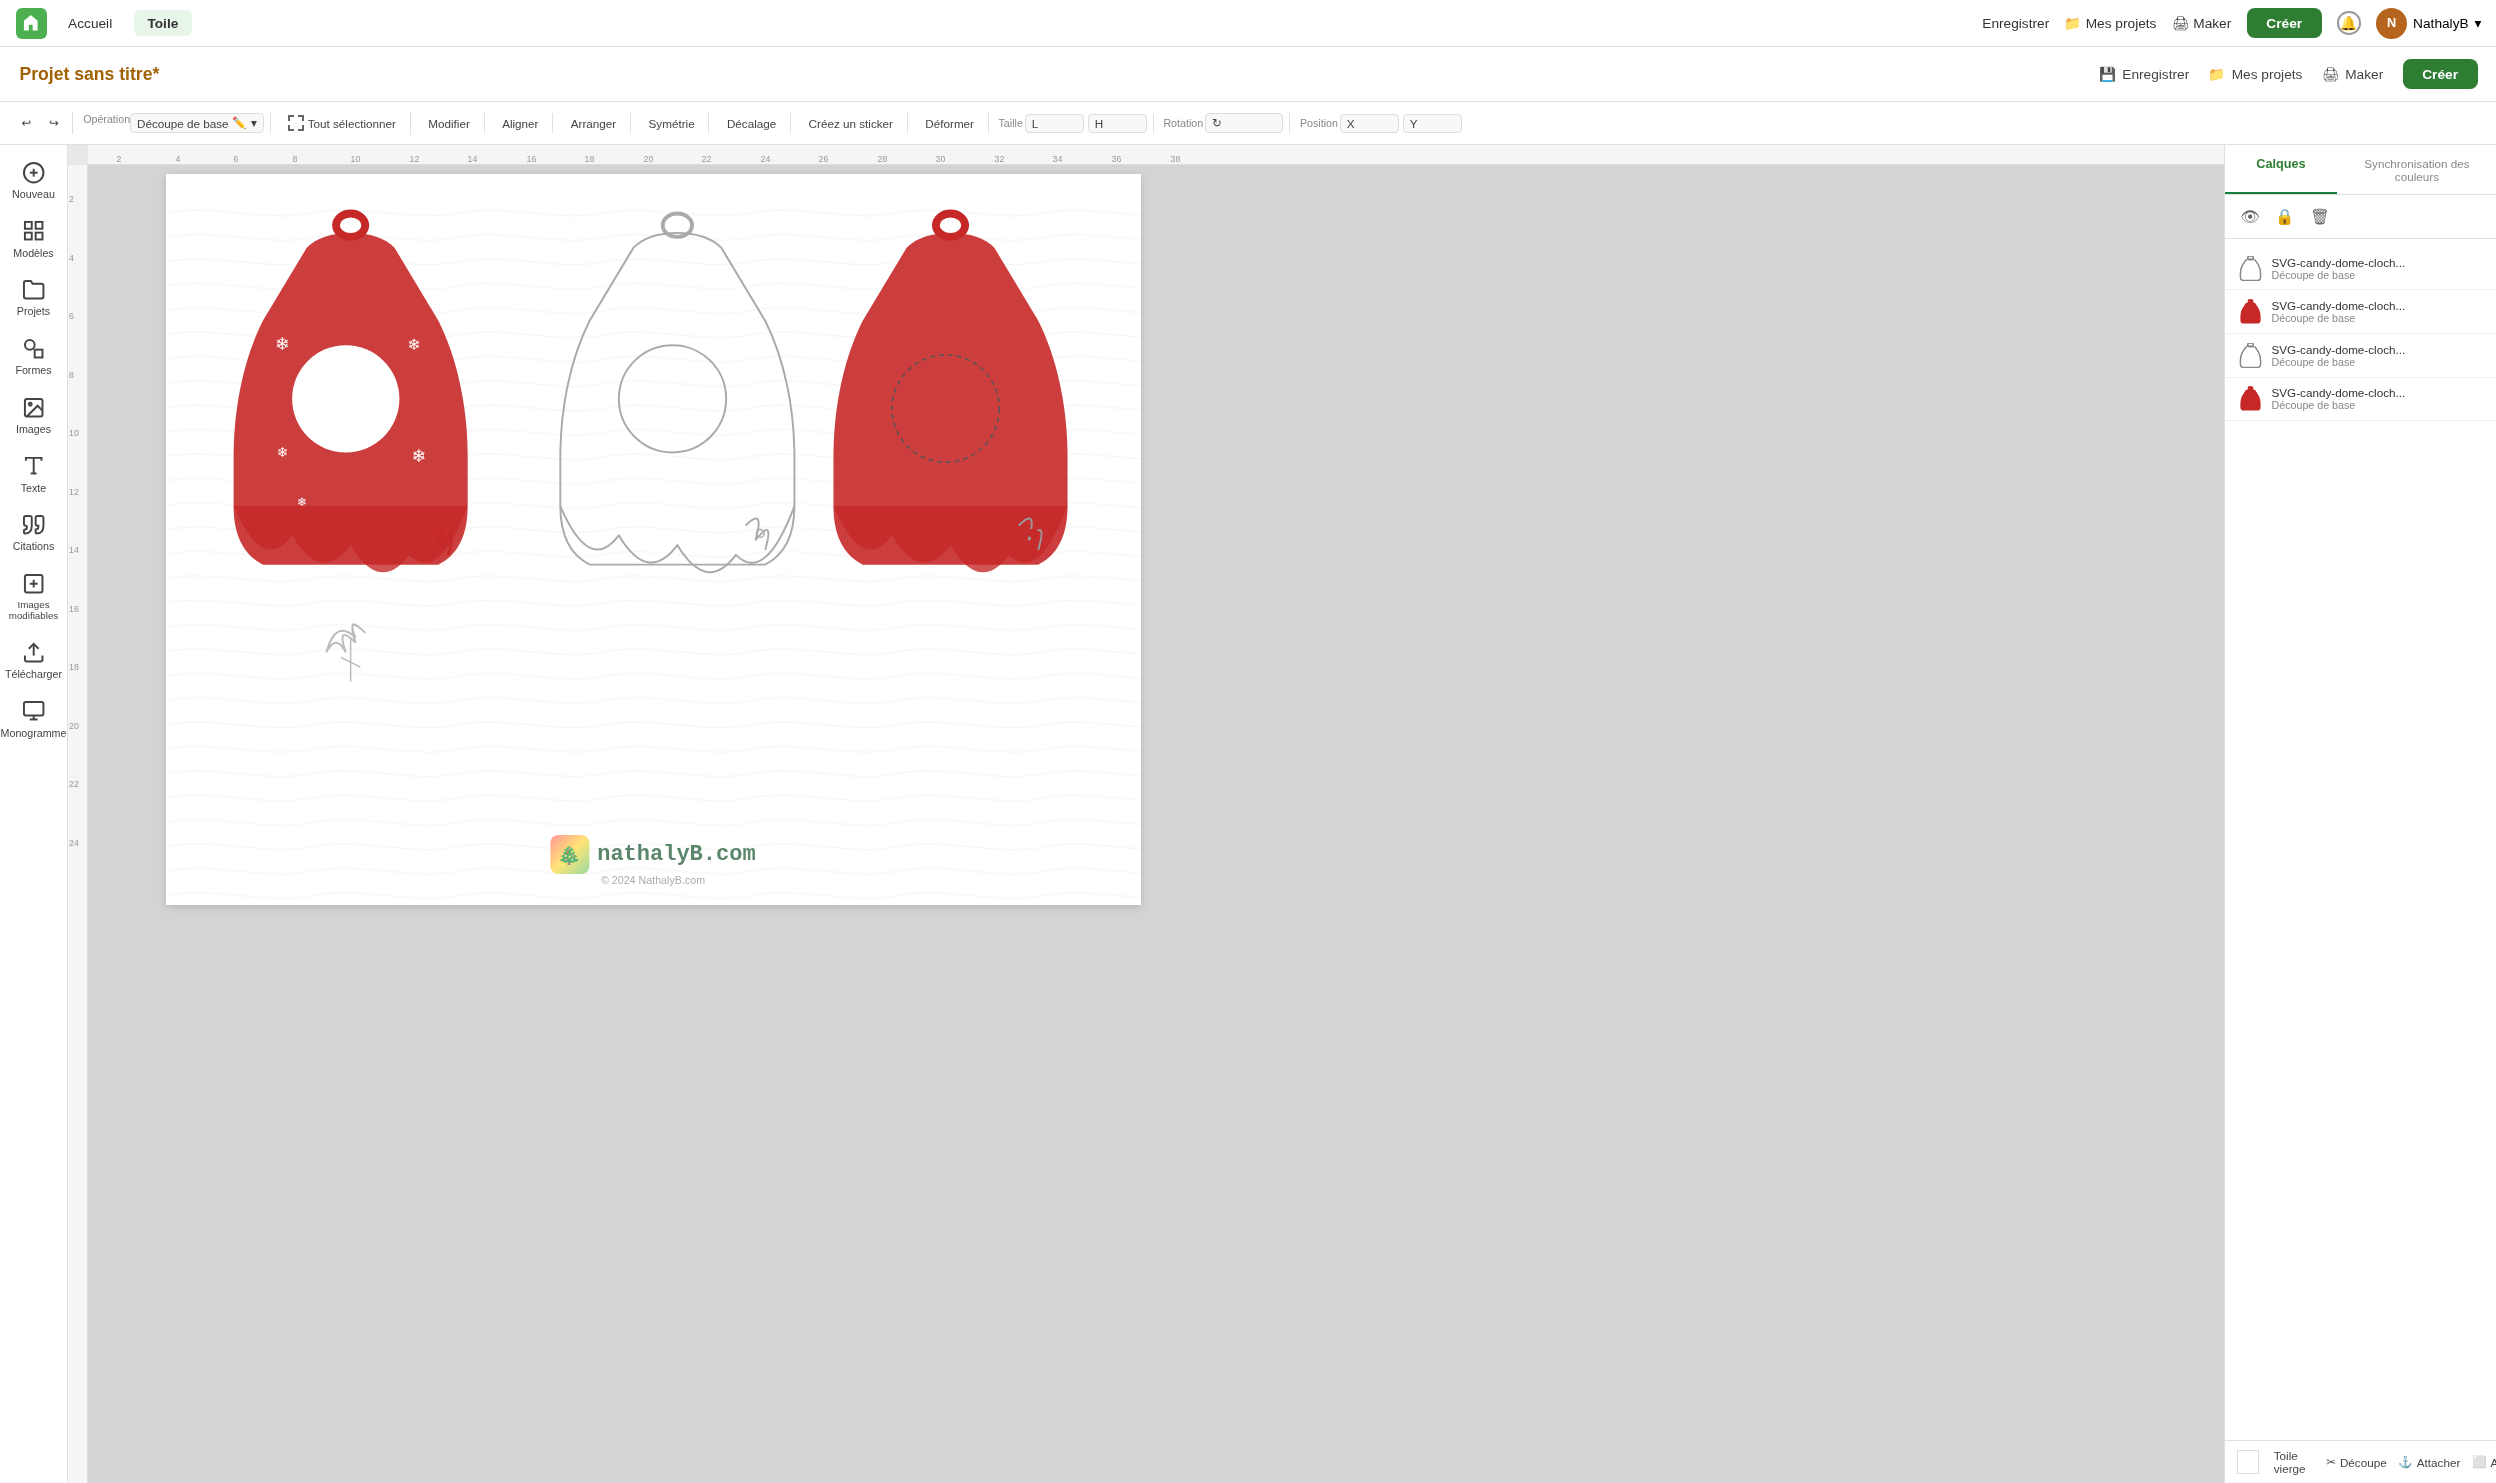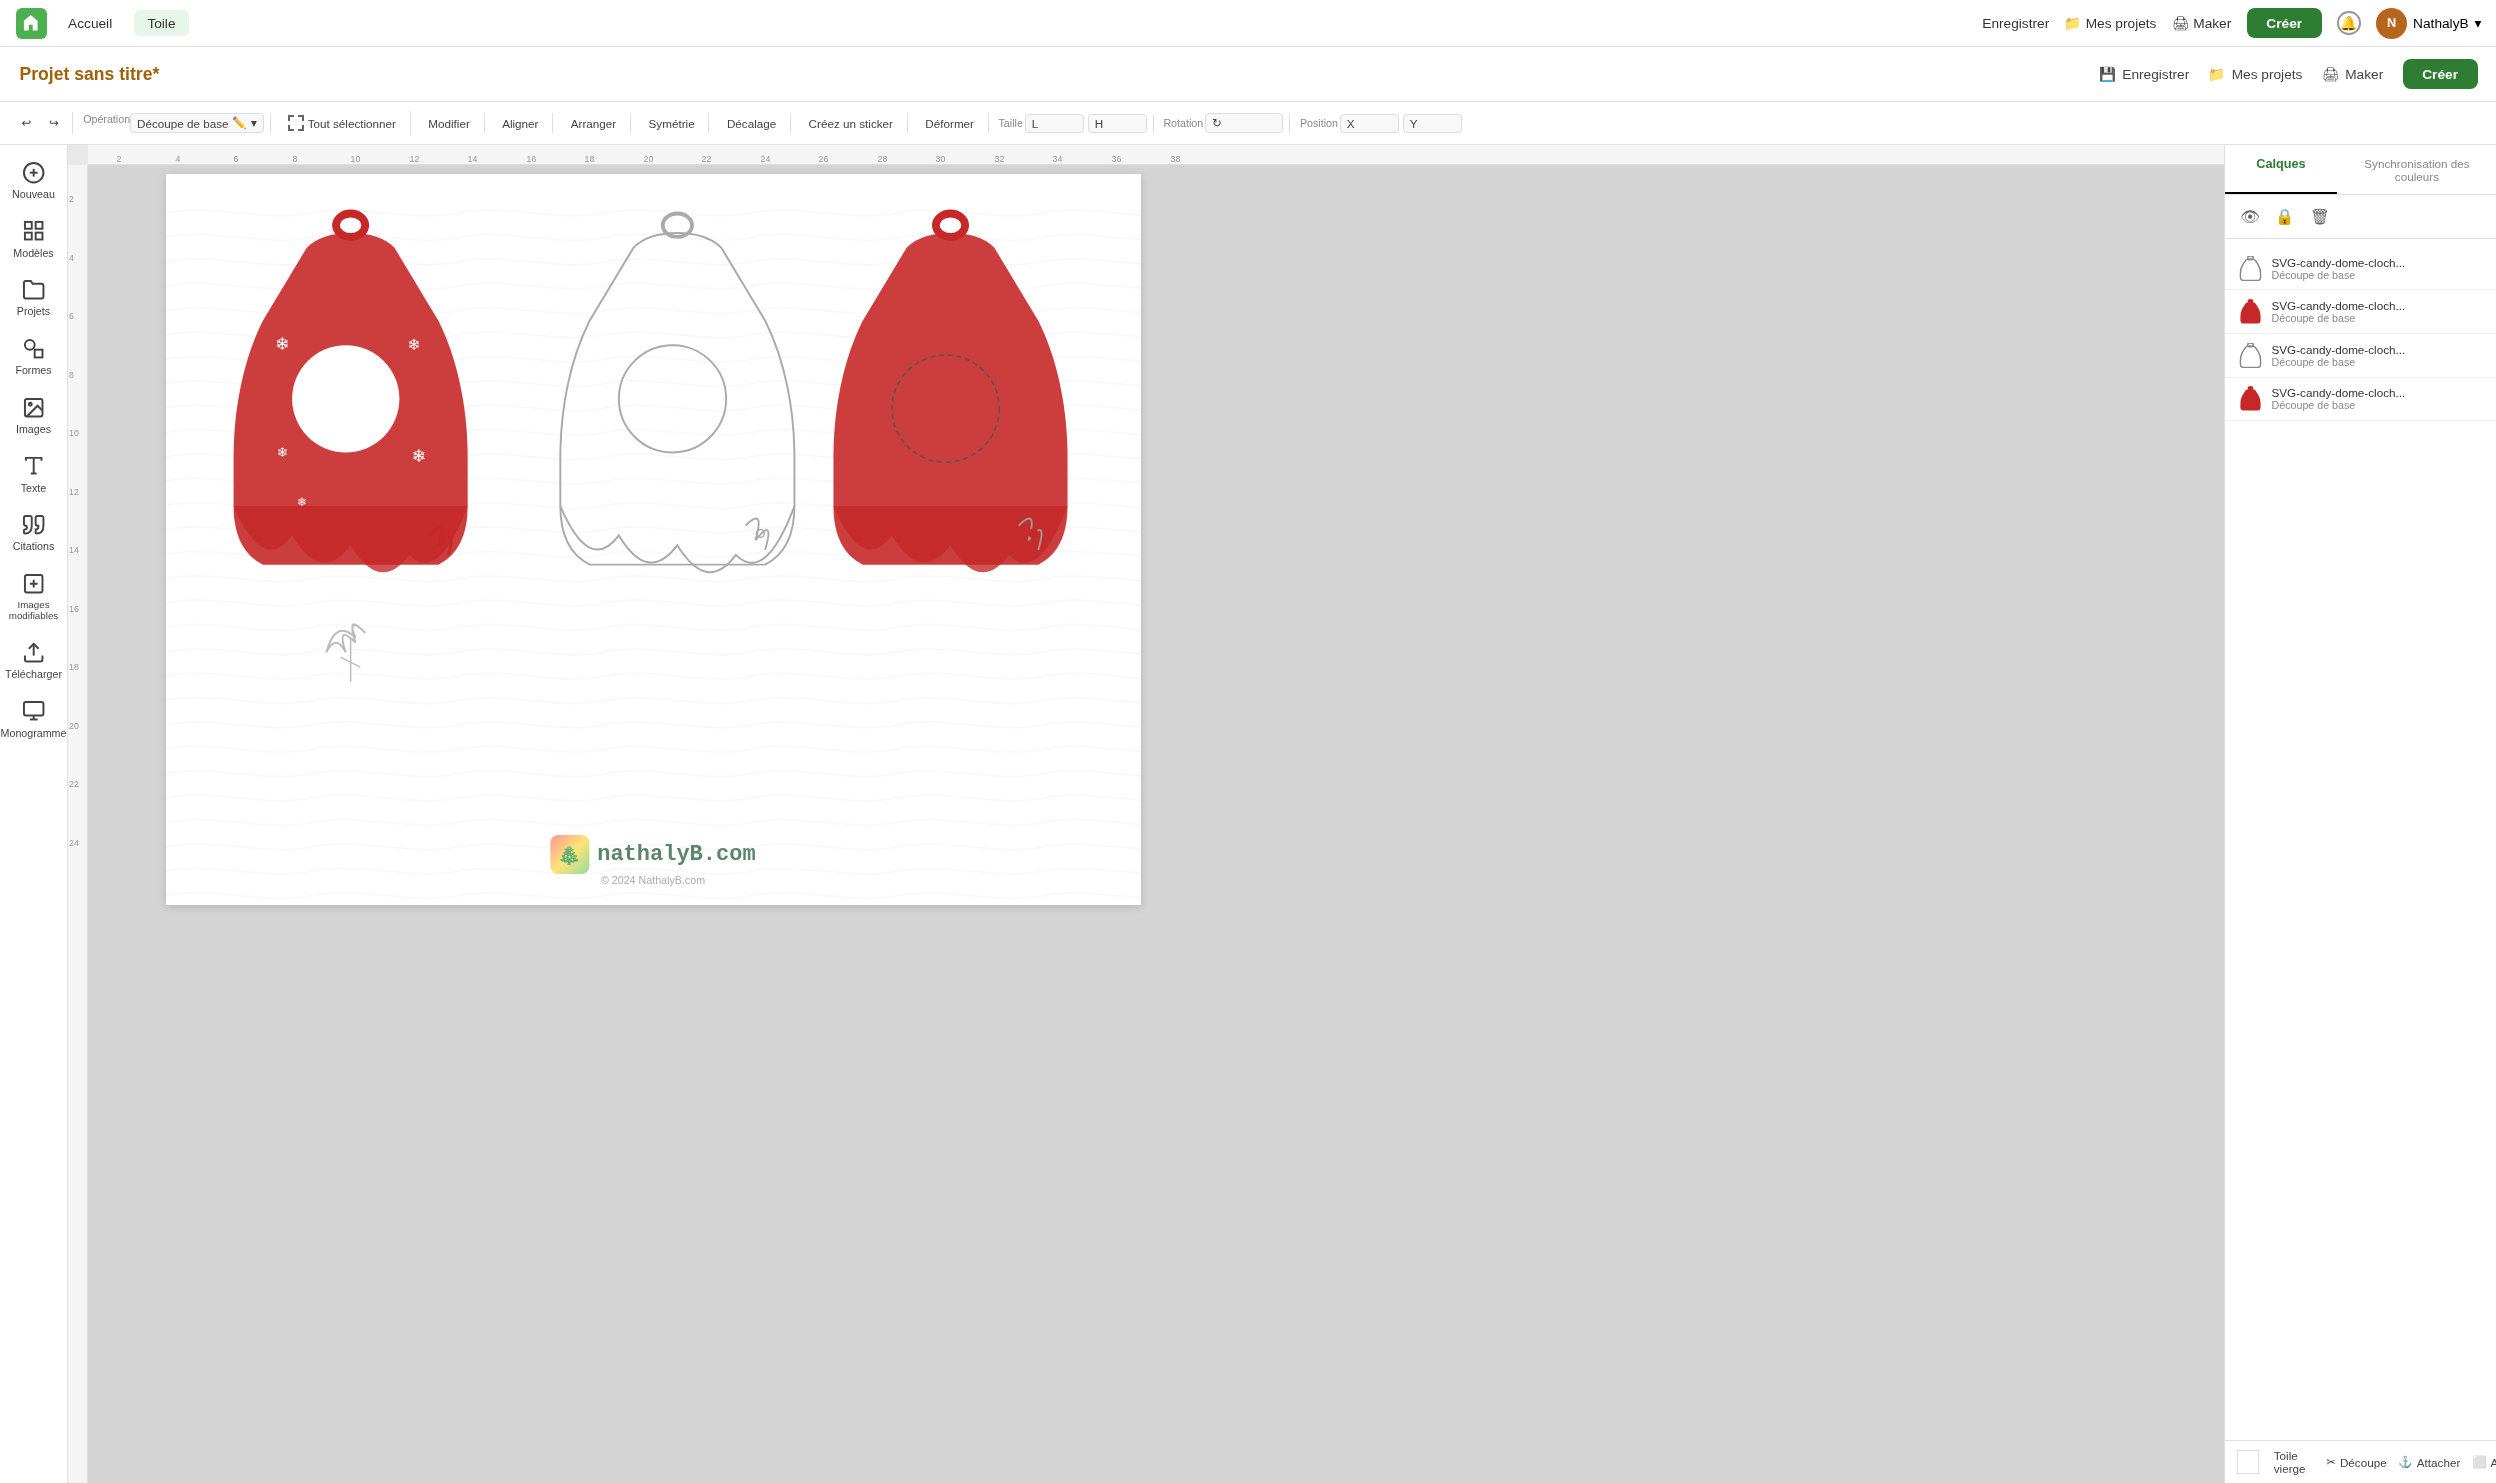--- a/index.html
+++ b/index.html
@@ -7,21 +7,21 @@
 
     
     .top-nav {
       display: flex; align-items: center; height: 47px; background: #fff;
       border-bottom: 1px solid #e0e0e0; padding: 0 15.6px; gap: 7.8px;
       position: relative; z-index: 100;
     }
     .nav-logo { width: 31px; height: 31px; background: #4caf50; border-radius: 5.9px; display: flex; align-items: center; justify-content: center; }
     .nav-logo svg { width: 19.5px; height: 19.5px; }
     .nav-tab { padding: 5.9px 13.7px; border-radius: 5.9px; font-size: 13.7px; cursor: pointer; color: #333; }
-    .nav-tab.active { background: #e8f5e9; }
+    .nav-tab.active { background: #e8f5e9; font-weight: bold; }
     .nav-right { margin-left: auto; display: flex; align-items: center; gap: 15.6px; }
     .nav-btn { font-size: 13.7px; color: #333; cursor: pointer; }
     .nav-btn.green { background: #2e7d32; color: #fff; padding: 7.8px 19.5px; border-radius: 7.8px; font-weight: 600; }
     .notif-icon { width: 23.4px; height: 23.4px; border-radius: 50%; border: 2px solid #999; display: flex; align-items: center; justify-content: center; font-size: 13.7px; }
     .avatar { width: 31px; height: 31px; border-radius: 50%; background: #b5651d; display: flex; align-items: center; justify-content: center; color: #fff; font-size: 12.7px; font-weight: 600; }
     .user-info { display: flex; align-items: center; gap: 5.9px; font-size: 13.7px; }
 
     
     .project-bar {
       display: flex; align-items: center; height: 55px; background: #fff;
@@ -96,21 +96,21 @@
     
     .right-panel {
       width: 273px; background: #fff; border-left: 1px solid #e0e0e0;
       display: flex; flex-direction: column; flex-shrink: 0;
     }
     .right-tabs { display: flex; border-bottom: 1px solid #e0e0e0; }
     .right-tab {
       flex: 1; text-align: center; padding: 11.7px 7.8px; font-size: 12.7px;
       cursor: pointer; color: #888;
     }
-    .right-tab.active { color: #2e7d32; border-bottom: 2px solid #000000; font-weight: 600; }
+    .right-tab.active { color: #2e7d32; border-bottom: 2px solid #15803d; font-weight: 600; }
 
     .right-toolbar { display: flex; align-items: center; gap: 7.8px; padding: 7.8px 11.7px; border-bottom: 1px solid #e0e0e0; }
     .right-tool-btn { width: 27px; height: 27px; display: flex; align-items: center; justify-content: center; border-radius: 3.9px; cursor: pointer; color: #666; font-size: 15.6px; }
 
     .layers-list { flex: 1; overflow-y: auto; padding: 7.8px 0; }
     .layer-item {
       display: flex; align-items: center; gap: 7.8px; padding: 7.8px 11.7px;
       cursor: pointer; border-bottom: 1px solid #f0f0f0;
     }
     .layer-icon { width: 27px; height: 27px; flex-shrink: 0; display: flex; align-items: center; justify-content: center; }

